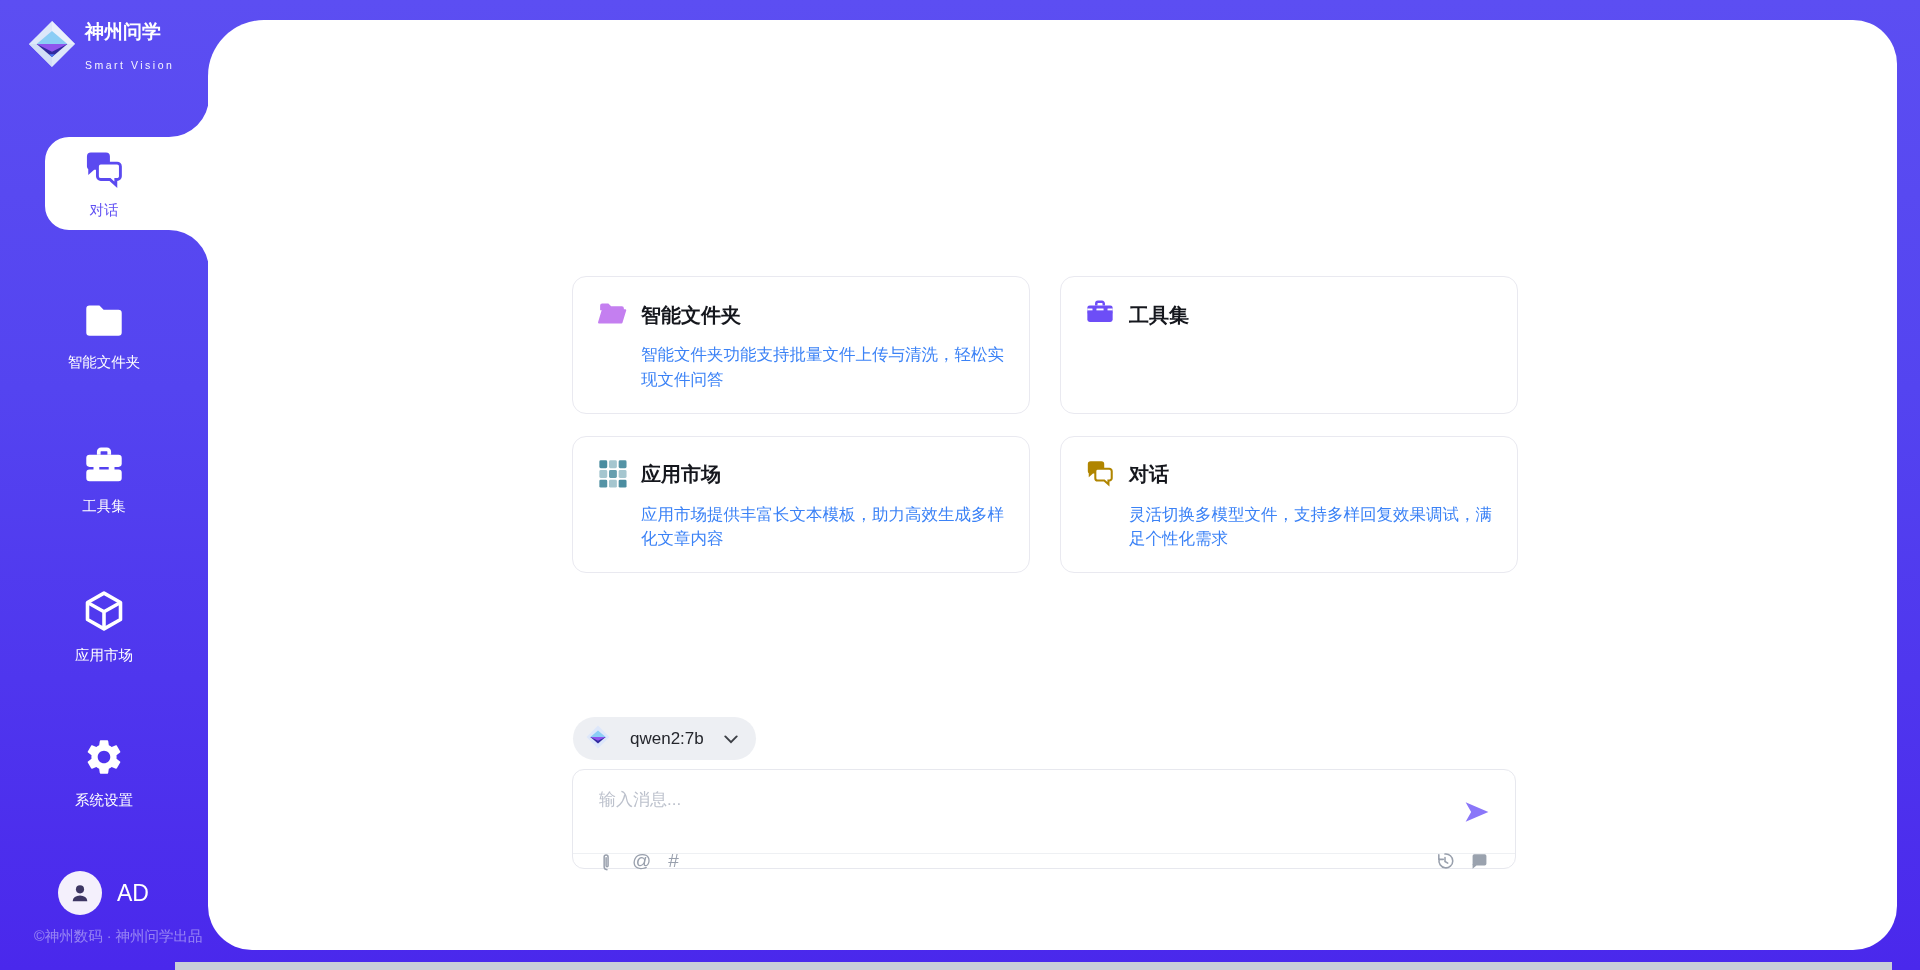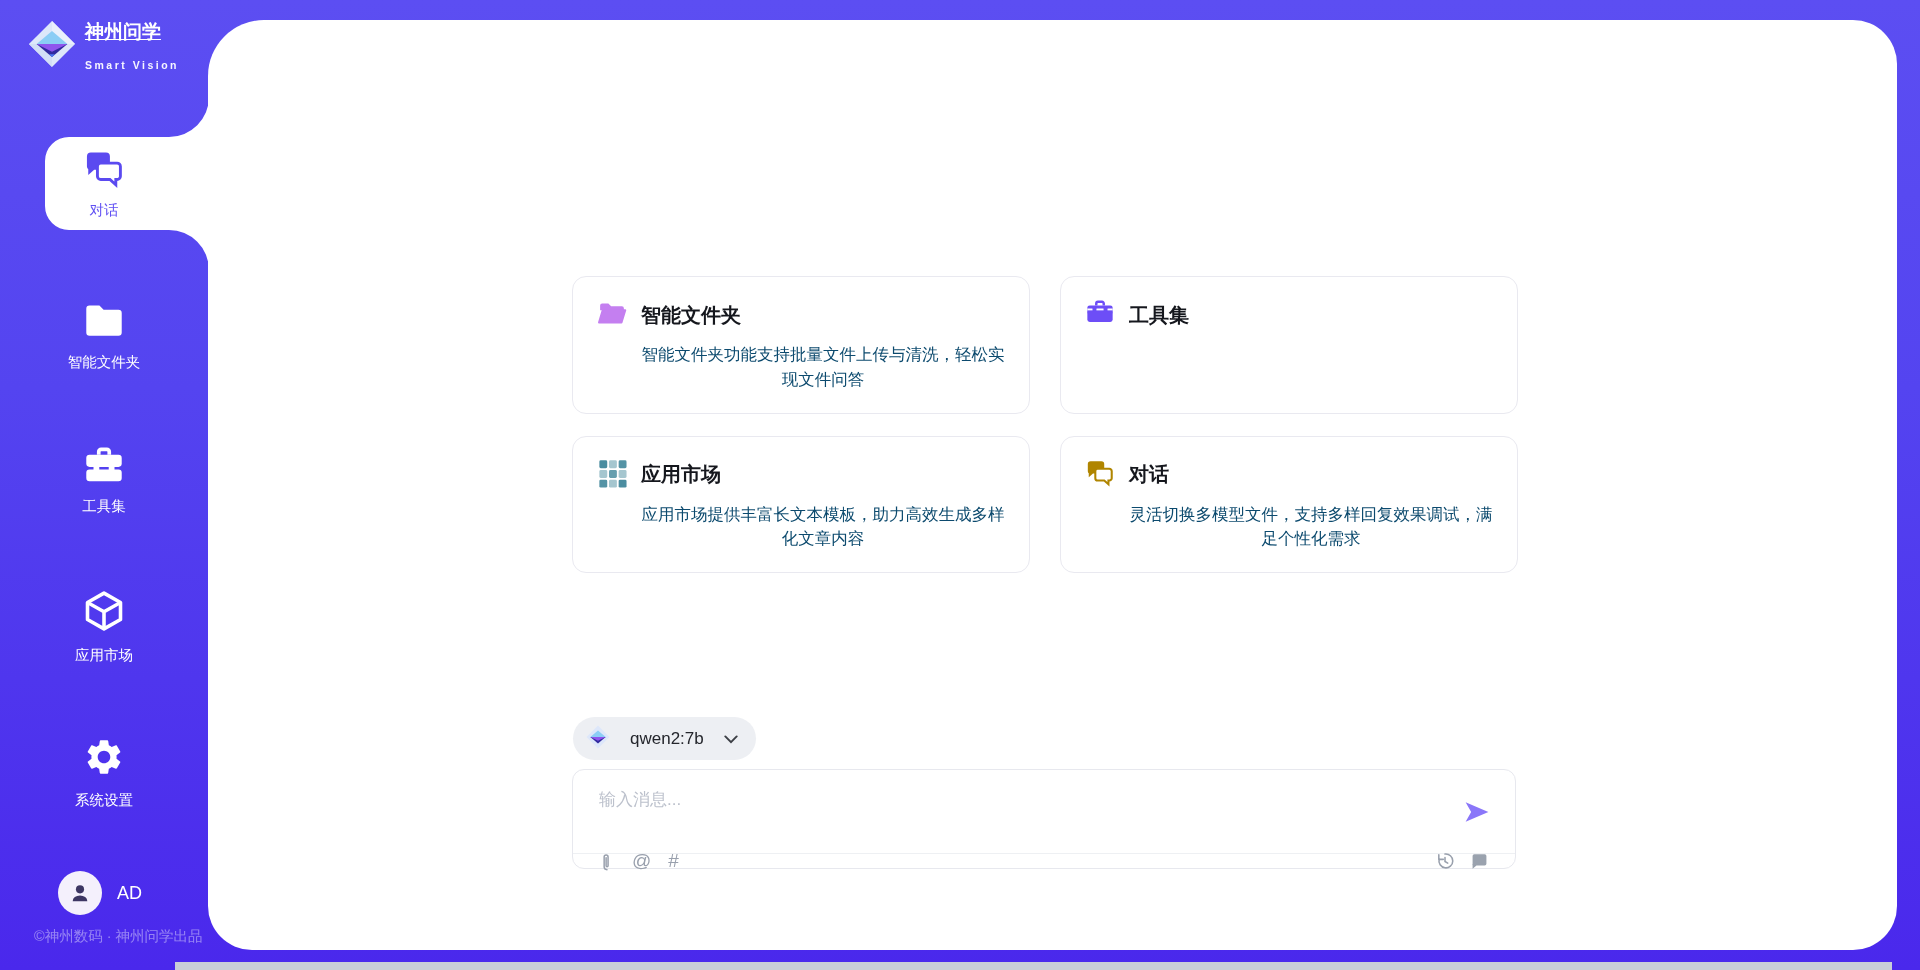--- a/index.html
+++ b/index.html
@@ -17,40 +17,40 @@
     position:absolute; left:175px; right:28px; bottom:0; height:8px;
     background:#c9cdd8; z-index:1;
   }
   
   .main-content {
     position:absolute; left:208px; top:20px; width:1689px; height:930px;
     background:#ffffff; border-radius:56px 44px 44px 44px; z-index:2;
   }
   
   .logo-block { position:absolute; left:28px; top:20px; display:flex; align-items:center; gap:9px; z-index:3; }
-  .logo-text-name { color:#fff; font-size:19px; font-weight:700; line-height:1.15;text-decoration:underline; }
-  .logo-text-sub  { color:rgba(255,255,255,.95); font-size:10.5px; letter-spacing:2.5px; margin-top:16px;font-weight:bold; }
+  .logo-text-name { color:#fff; font-size:19px; font-weight:700; line-height:1.15; }
+  .logo-text-sub  { color:rgba(255,255,255,.95); font-size:10.5px; letter-spacing:2.5px; margin-top:16px; }
   .active-tab-shape { position:absolute; left:45px; top:97px; z-index:3; }
   .active-tab-content {
     position:absolute; left:45px; top:137px; width:118px; height:93px; z-index:4;
     display:flex; flex-direction:column; align-items:center; justify-content:center; gap:7px;
     cursor:pointer;
   }
   .active-tab-label { color:#6050f3; font-size:14.5px; }
   .side-item {
     position:absolute; left:0; width:208px; z-index:3;
     display:flex; flex-direction:column; align-items:center; gap:9px; cursor:pointer;
   }
   .side-item-label { color:#ffffff; font-size:14.5px; }
   .user-block { position:absolute; left:58px; top:871px; display:flex; align-items:center; gap:15px; z-index:3; }
   .avatar-circle {
     width:44px; height:44px; border-radius:50%; background:#f4f0fc;
     display:flex; align-items:center; justify-content:center;
   }
-  .user-name { color:#ffffff; font-size:18px; }
+  .user-name { color:#ffffff; font-size:23px; }
   .sidebar-footer {
     position:absolute; left:34px; top:927px; z-index:3;
     color:rgba(255,255,255,.42); font-size:14.5px;
   }
   
   .welcome-row {
     position:absolute; left:360px; top:135px;
     display:flex; align-items:center; gap:22px;
   }
   .greeting { font-size:27px; font-weight:700; color:#17191f; }
@@ -59,21 +59,21 @@
     position:absolute; left:364px; top:256px; width:946px;
     display:grid; grid-template-columns:1fr 1fr; column-gap:30px; row-gap:22px;
   }
   .feature-card {
     min-height:128px; background:#fff; border:1px solid #e9e9f0; border-radius:14px;
     padding:21px 24px; cursor:pointer;
   }
   .card-head { display:flex; align-items:center; gap:14px; }
   .card-title { font-size:20px; font-weight:700; color:#15171d; }
   .card-desc {
-    margin:10px 0 0 44px; font-size:16.5px; line-height:1.5; color:#0c4a6e; max-width:400px;text-align:center;
+    margin:10px 0 0 44px; font-size:16.5px; line-height:1.5; color:#3b82f6; max-width:400px;
   }
   
   .model-pill {
     position:absolute; left:365px; top:697px; height:43px;
     display:inline-flex; align-items:center; gap:20px; padding:0 18px 0 13px;
     background:#edeff3; border-radius:22px; cursor:pointer;
   }
   .model-name { font-size:17px; color:#24262c; }
   
   .composer {

